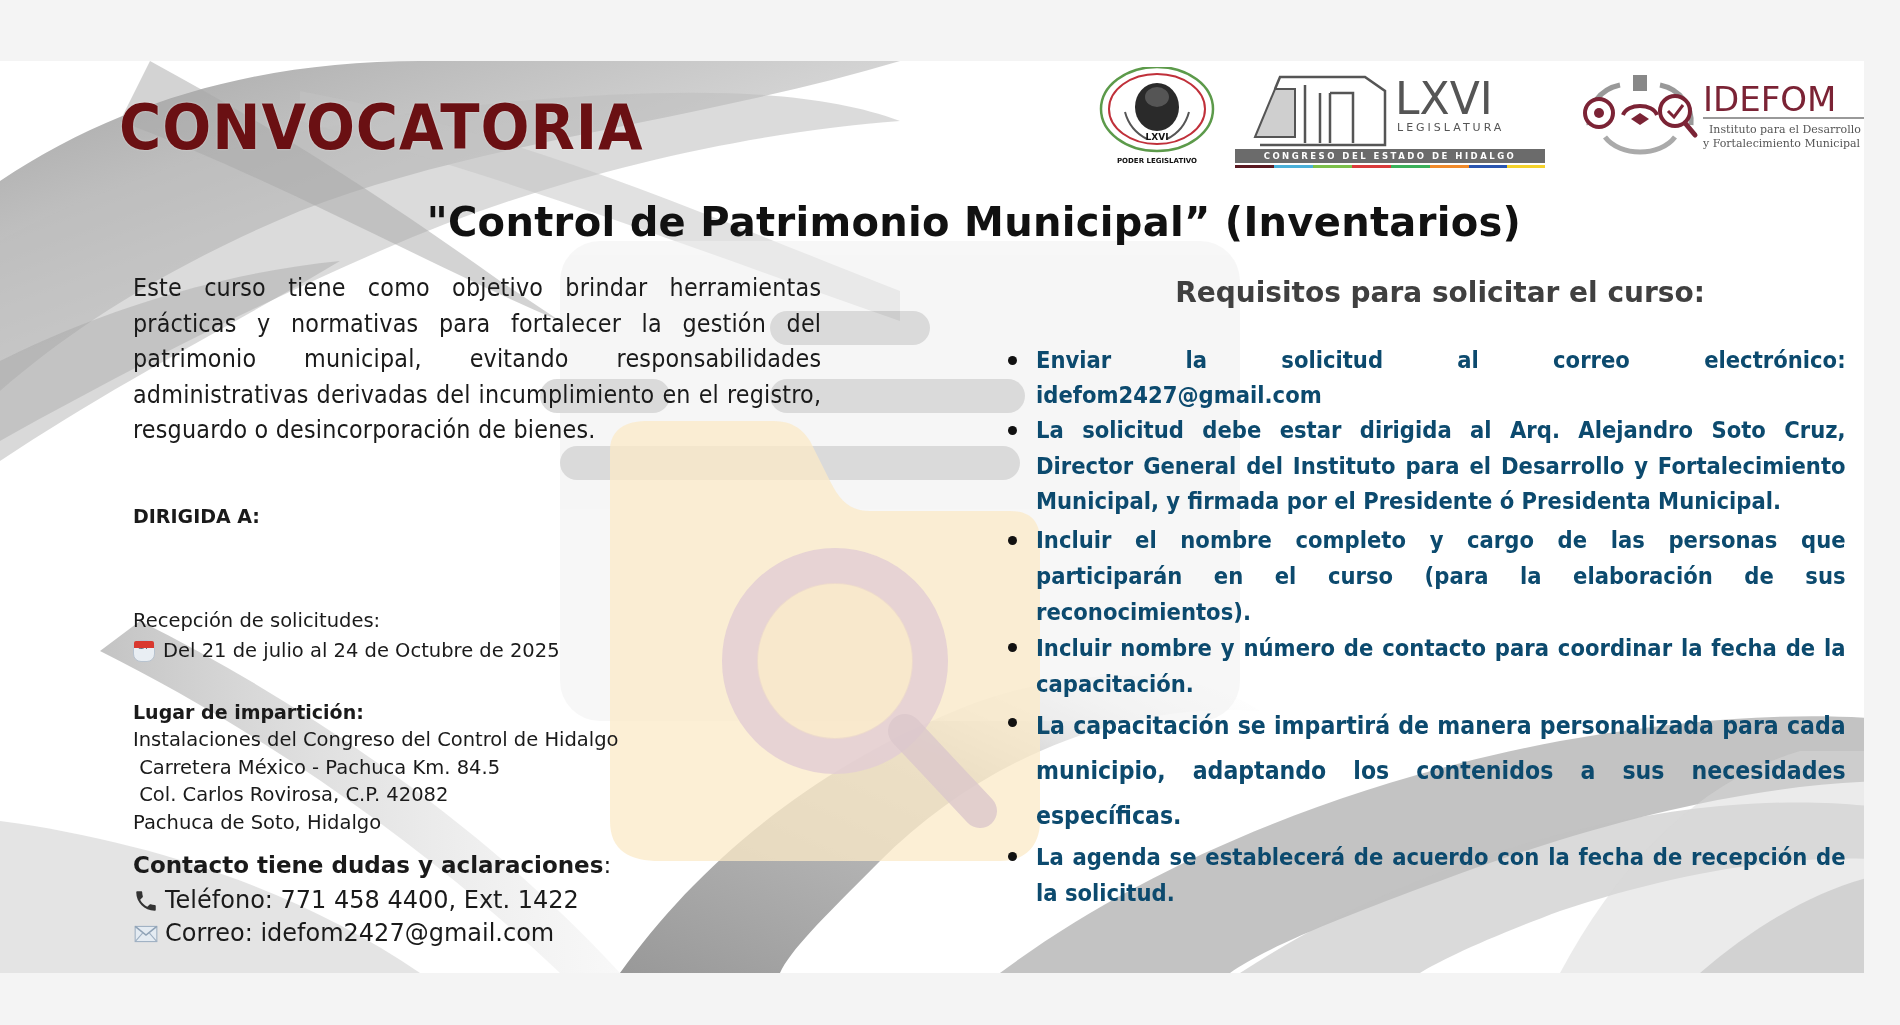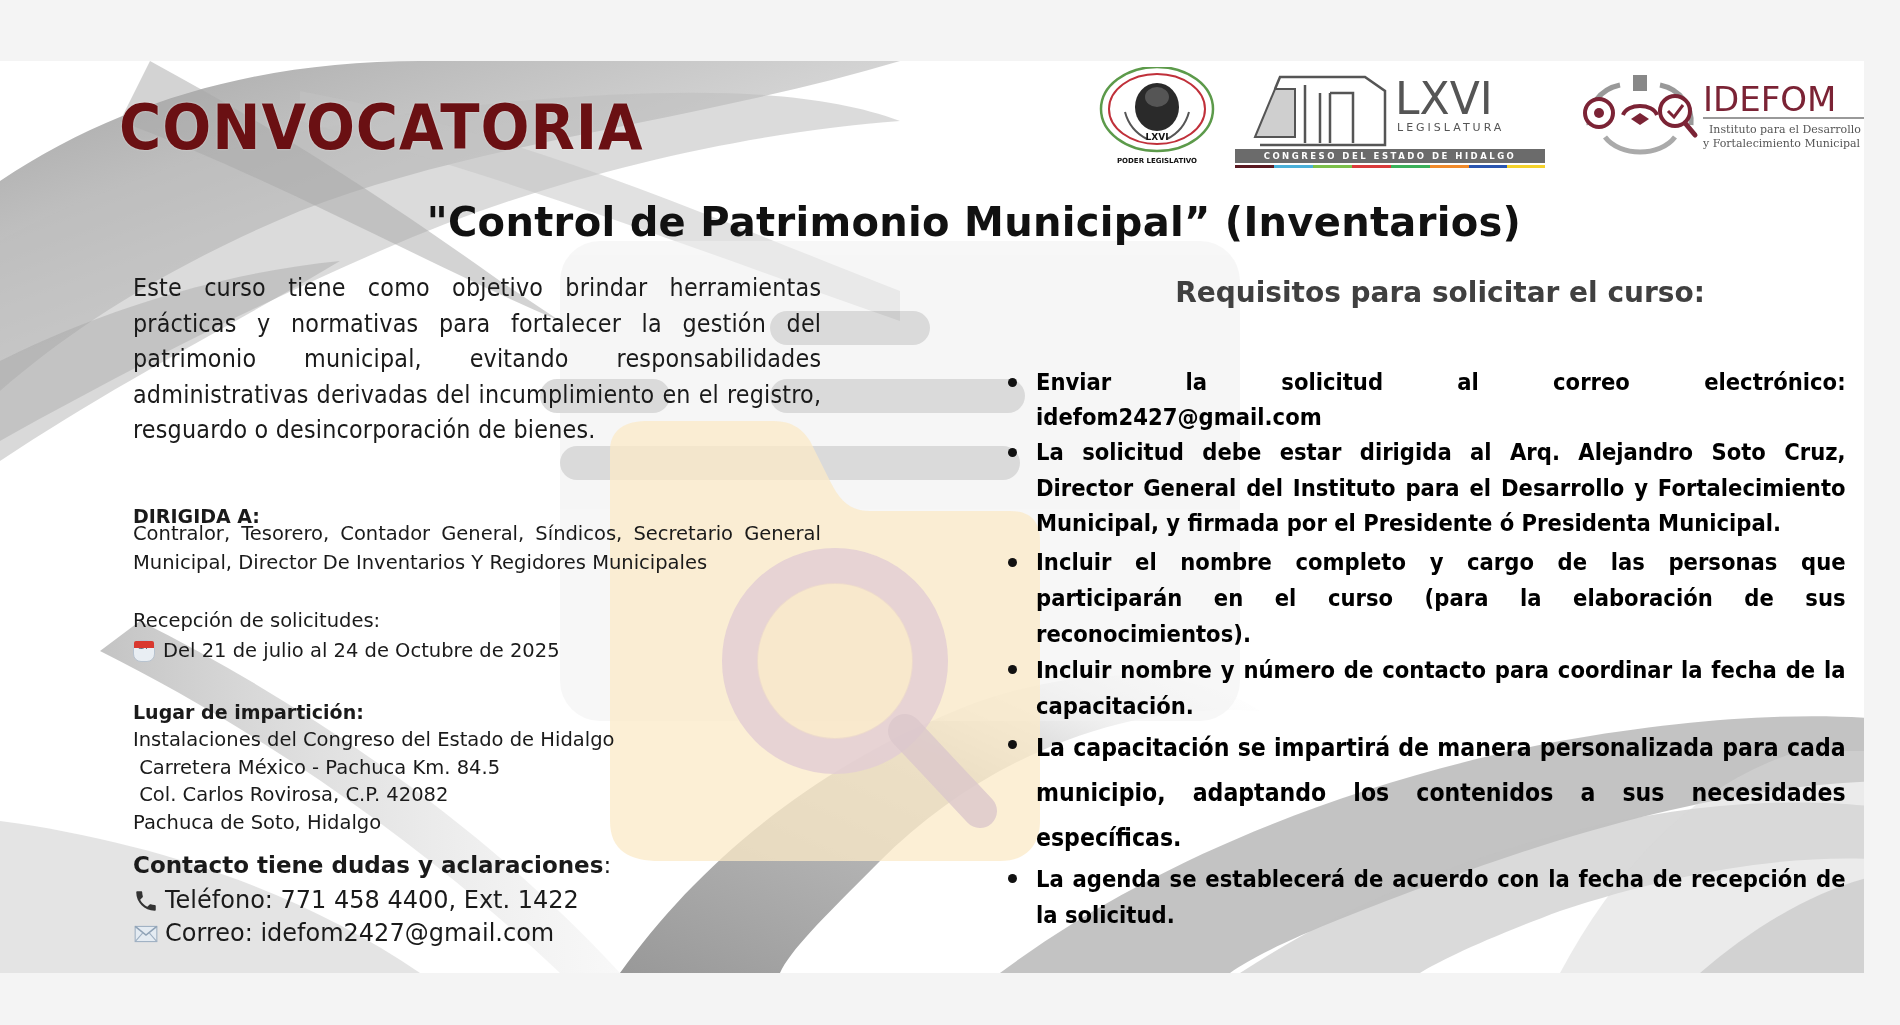--- a/index.html
+++ b/index.html
@@ -59,22 +59,22 @@
   .contacto-head { top: 791px; font-size: 23px; }
   .contacto-lines { top: 823px; font-size: 24px; line-height: 33px; }
   .contact-row { display: flex; align-items: center; gap: 6px; }
   .ico { width: 26px; height: 26px; display: inline-block; }
   .req-head {
     left: 1000px; width: 840px; top: 215px; text-align: center;
     font-family: "DejaVu Sans", sans-serif; font-weight: bold; font-size: 28px; color: #404040;
     padding-left: 40px; box-sizing: border-box;
   }
   .req-list {
-    left: 1000px; top: 304px; width: 846px; margin: 0; padding: 0; list-style: none;
-    font-family: "DejaVu Sans", sans-serif; font-weight: bold; color: #000000;
+    left: 1000px; top: 282px; width: 846px; margin: 0; padding: 0; list-style: none;
+    font-family: "DejaVu Sans", sans-serif; font-weight: bold; color: #0c4a6e;
     font-size: 23px;
   }
   .req-list li { position: relative; padding-left: 36px; text-align: justify; }
   .req-list li .dot {
     position: absolute; left: 8px; width: 9px; height: 9px; border-radius: 50%; background: #111;
   }
   .req-list li .txt { display: block; transform: scaleX(0.92); transform-origin: left top; width: 880px; }
 </style>
 </head>
 <body>
@@ -176,30 +176,29 @@
       <text x="134" y="66" font-family="DejaVu Serif, serif" font-size="11" fill="#555">Instituto para el Desarrollo</text>
       <text x="128" y="80" font-family="DejaVu Serif, serif" font-size="11" fill="#555">y Fortalecimiento Municipal</text>
     </g>
   </svg>
 
   <div class="abs subtitle">"Control de Patrimonio Municipal” (Inventarios)</div>
 
   <div class="abs left-col intro">Este curso tiene como objetivo brindar herramientas prácticas y normativas para fortalecer la gestión del patrimonio municipal, evitando responsabilidades administrativas derivadas del incumplimiento en el registro, resguardo o desincorporación de bienes.</div>
 
   <div class="abs left-col sec-head dirigida-head">DIRIGIDA A:</div>
-  <div class="abs left-col sec-text dirigida-text">Contralor, Tesorero, Contador General, Síndicos, Secretario General Municipal, Director De Inventarios Y Regidores Municipales</div>
   <div class="abs left-col sec-text recepcion">Recepción de solicitudes:</div>
   <div class="abs left-col sec-text fecha">
     <span class="cal-icon">17</span>
     <span>Del 21 de julio al 24 de Octubre de 2025</span>
   </div>
 
   <div class="abs left-col sec-head lugar-head">Lugar de impartición:</div>
   <div class="abs left-col sec-text lugar-lines">
-    <div style="white-space:pre">Instalaciones del Congreso del Estado de Hidalgo</div>
+    <div style="white-space:pre">Instalaciones del Congreso del Control de Hidalgo</div>
     <div style="white-space:pre"> Carretera México - Pachuca Km. 84.5</div>
     <div style="white-space:pre"> Col. Carlos Rovirosa, C.P. 42082</div>
     <div style="white-space:pre">Pachuca de Soto, Hidalgo</div>
   </div>
 
   <div class="abs left-col sec-head contacto-head">
     <span>Contacto tiene dudas y aclaraciones</span><span style="font-weight:normal">:</span>
   </div>
   <div class="abs left-col sec-text contacto-lines">
     <div class="contact-row">

